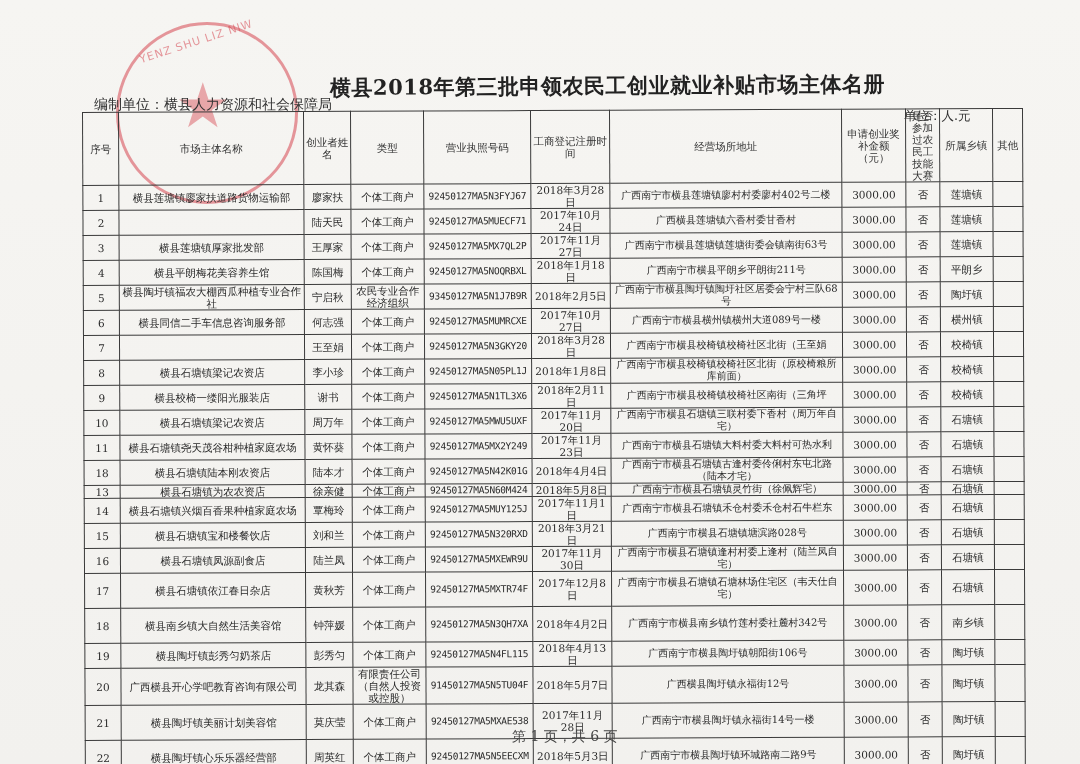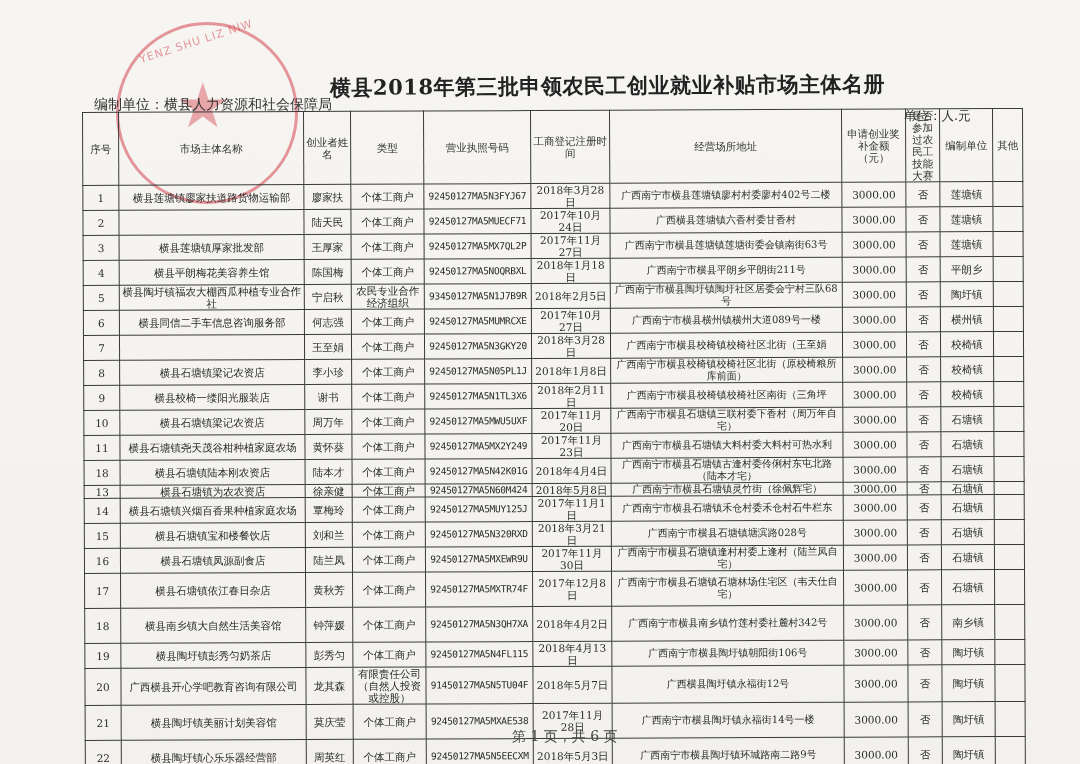--- a/index.html
+++ b/index.html
@@ -91,21 +91,21 @@
       <tr>
         <th>序号</th>
         <th>市场主体名称</th>
         <th>创业者姓名</th>
         <th>类型</th>
         <th>营业执照号码</th>
         <th>工商登记注册时间</th>
         <th>经营场所地址</th>
         <th>申请创业奖补金额（元）</th>
         <th>是否参加过农民工技能大赛</th>
-        <th>编制单位</th>
+        <th>所属乡镇</th>
         <th>其他</th>
       </tr>
     </thead>
     <tbody id="rows">
         <tr class="h1">
           <td>1</td>
           <td class="name">横县莲塘镇廖家扶道路货物运输部</td>
           <td>廖家扶</td>
           <td>个体工商户</td>
           <td class="lic">92450127MA5N3FYJ67</td>

